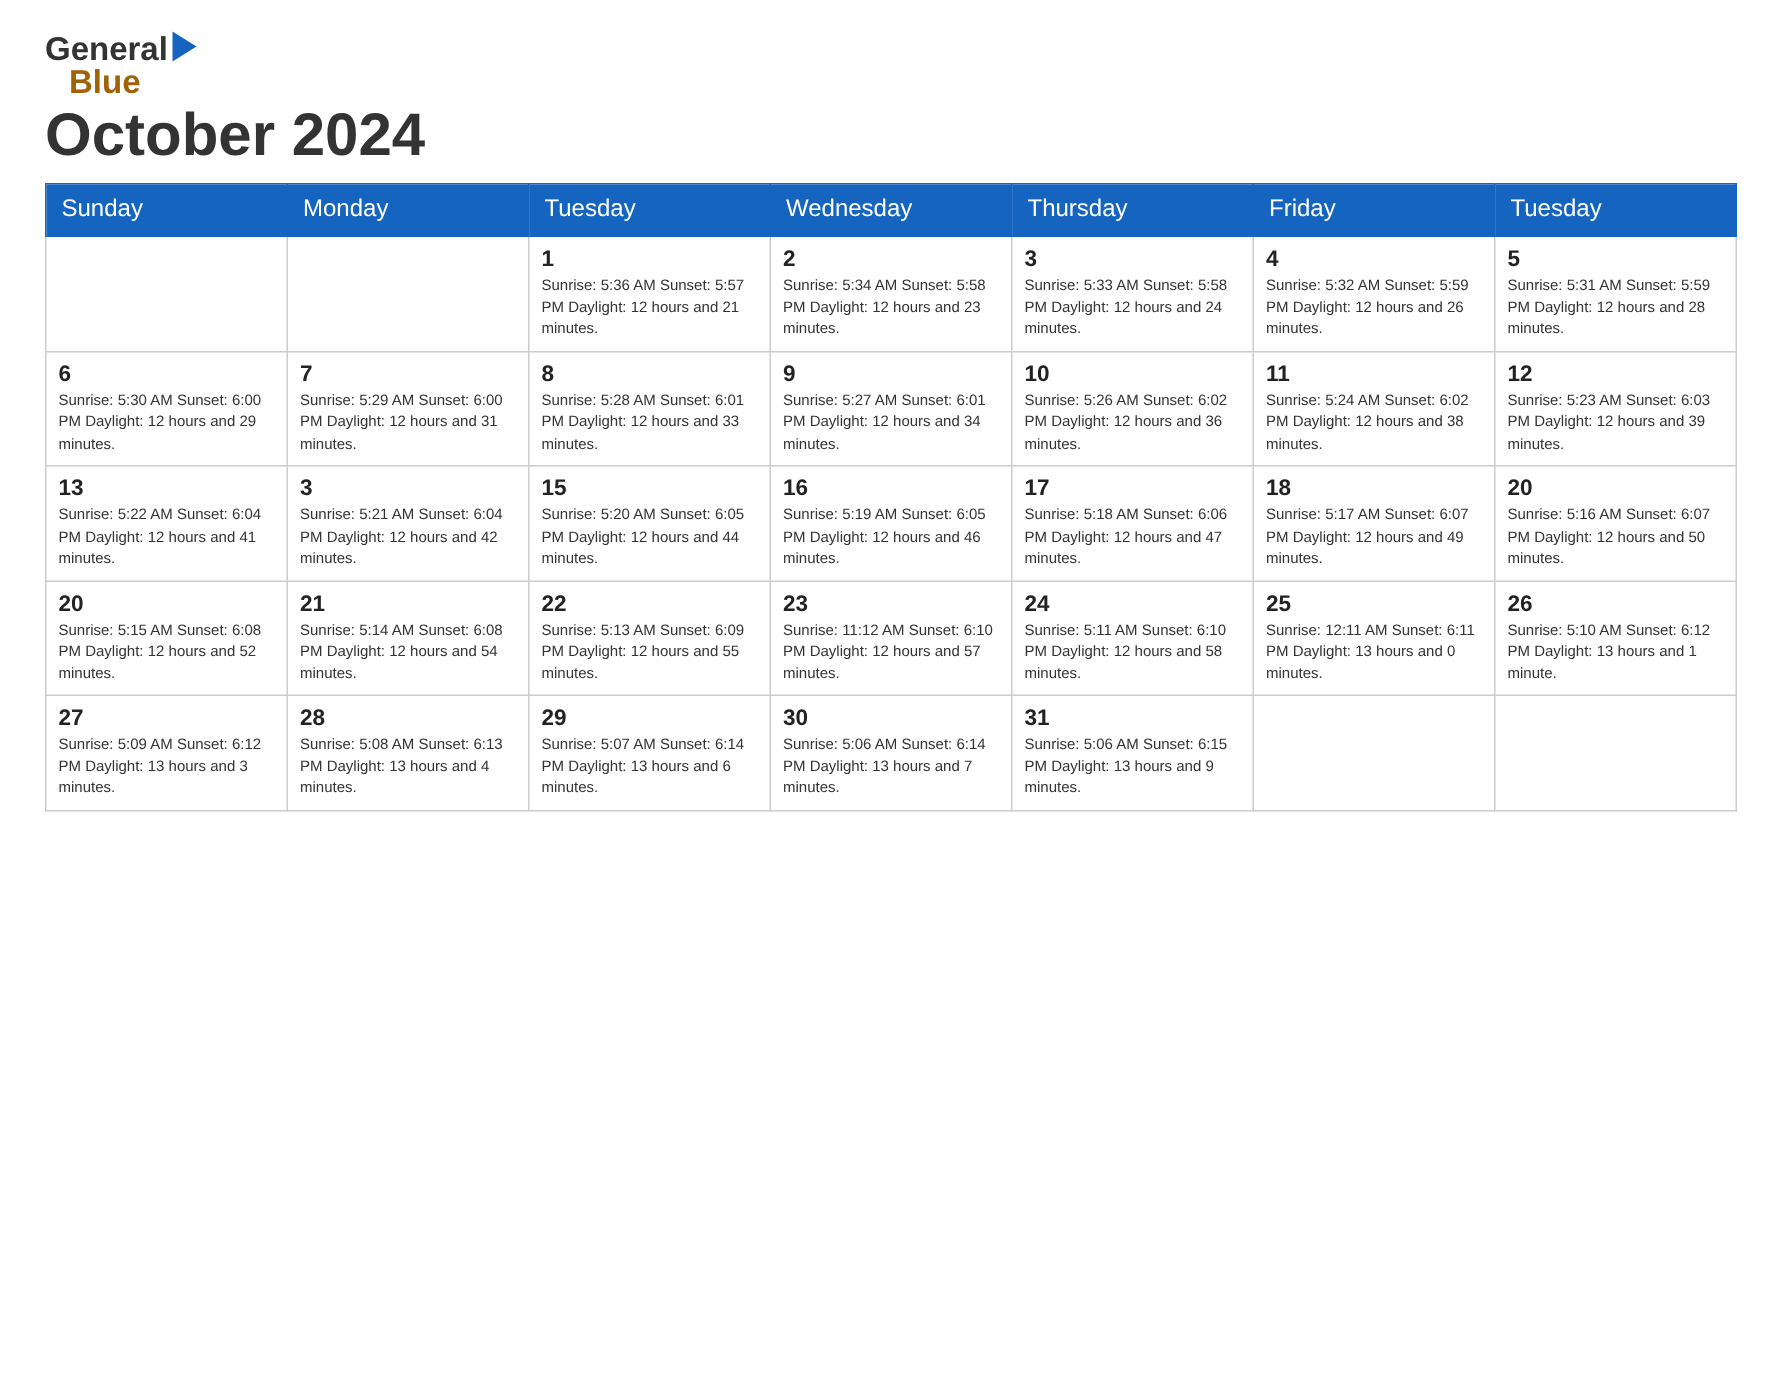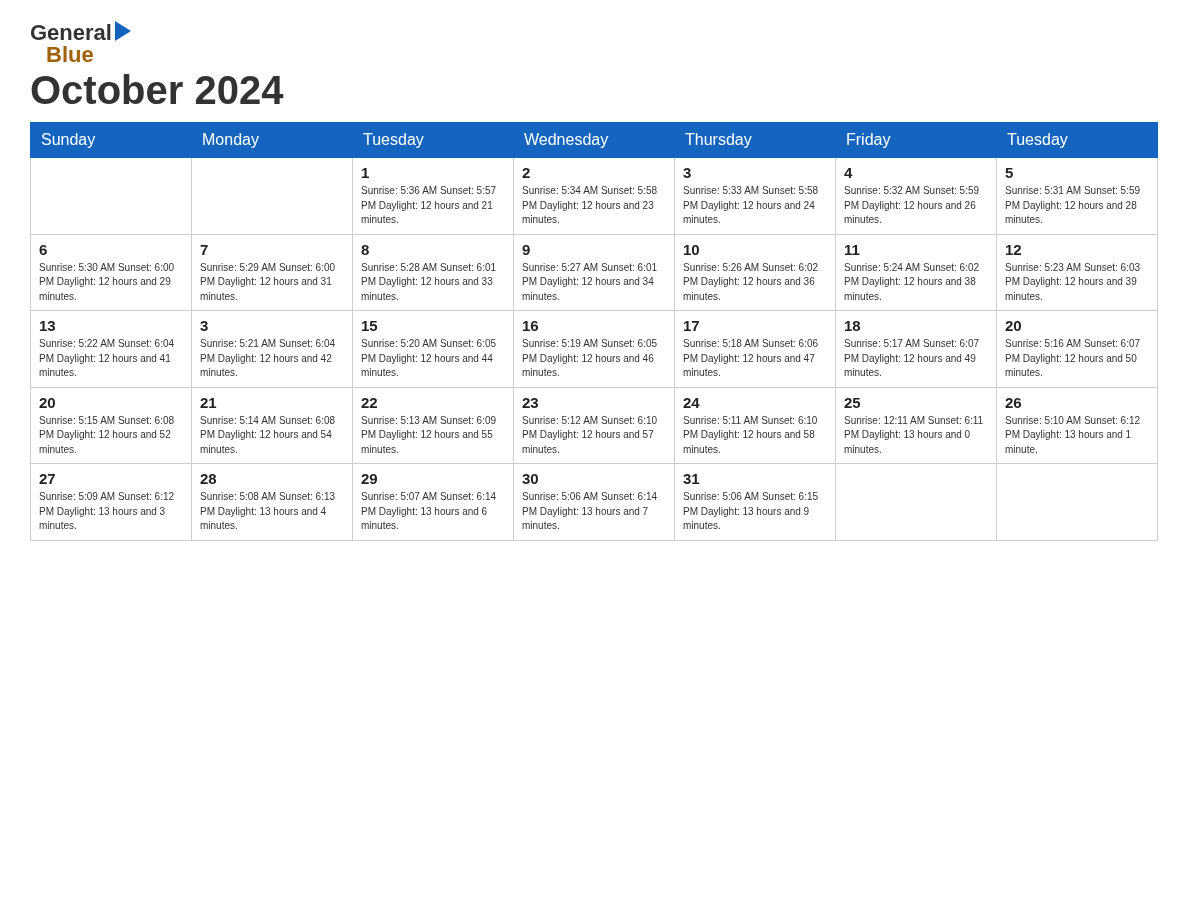--- a/index.html
+++ b/index.html
@@ -279,21 +279,21 @@
         </td>
         <td>
           <div class="day-number">22</div>
           <div class="day-info">Sunrise: 5:13 AM
 Sunset: 6:09 PM
 Daylight: 12 hours
 and 55 minutes.</div>
         </td>
         <td>
           <div class="day-number">23</div>
-          <div class="day-info">Sunrise: 5:12 AM
+          <div class="day-info">Sunrise: 11:12 AM
 Sunset: 6:10 PM
 Daylight: 12 hours
 and 57 minutes.</div>
         </td>
         <td>
           <div class="day-number">24</div>
           <div class="day-info">Sunrise: 5:11 AM
 Sunset: 6:10 PM
 Daylight: 12 hours
 and 58 minutes.</div>

